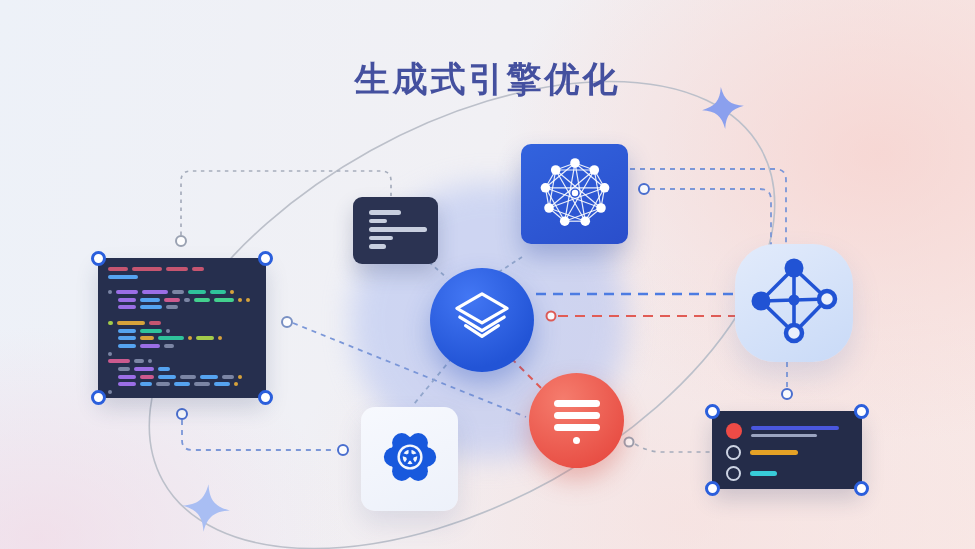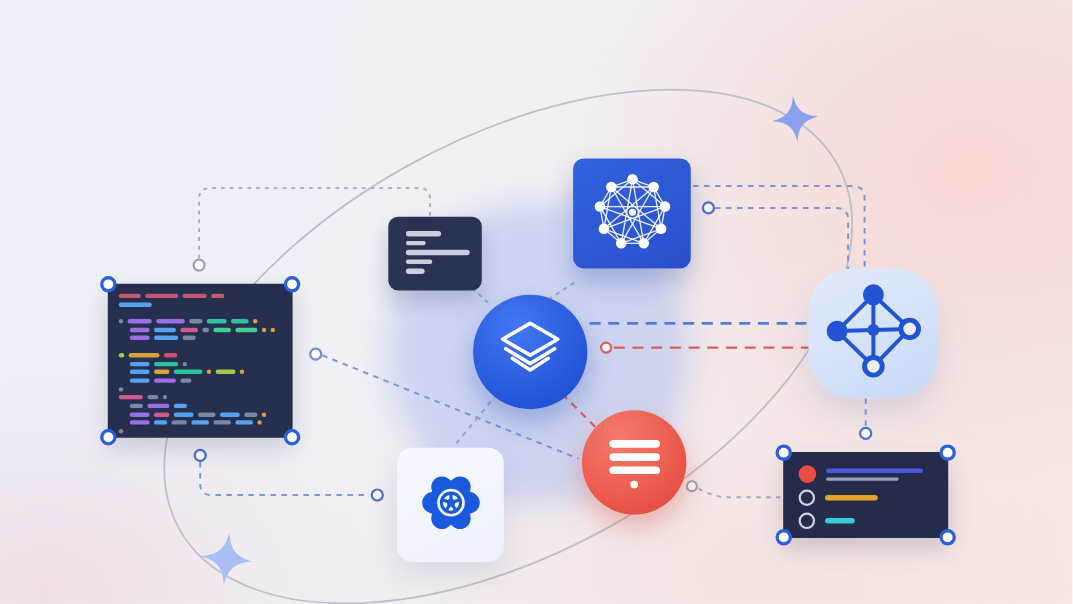--- a/index.html
+++ b/index.html
@@ -281,13 +281,14 @@
             <span class="db-bar" style="width: 27px; height: 5px; background: rgb(56, 204, 217);"></span>
           </span>
         </div>
       </div>
     <span class="handle h-tl"></span>
     <span class="handle h-tr"></span>
     <span class="handle h-bl"></span>
     <span class="handle h-br"></span>
   </div>
 
+  <h1 class="title">生成式引擎优化</h1>
 </div>
 
 </body></html>

